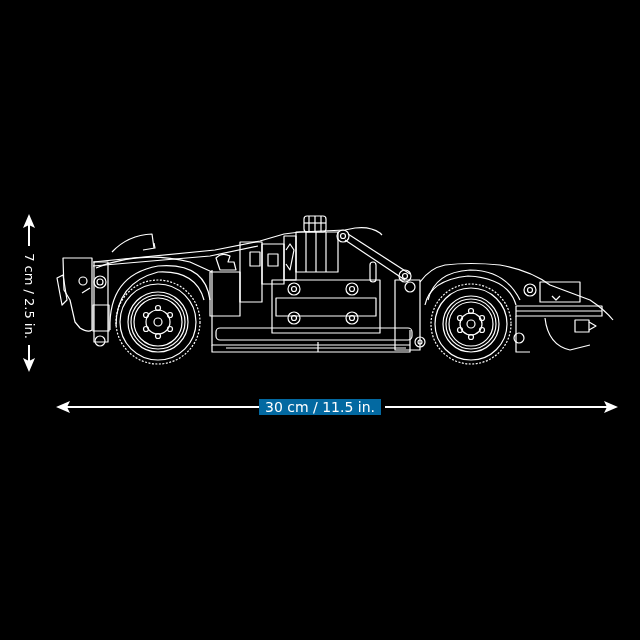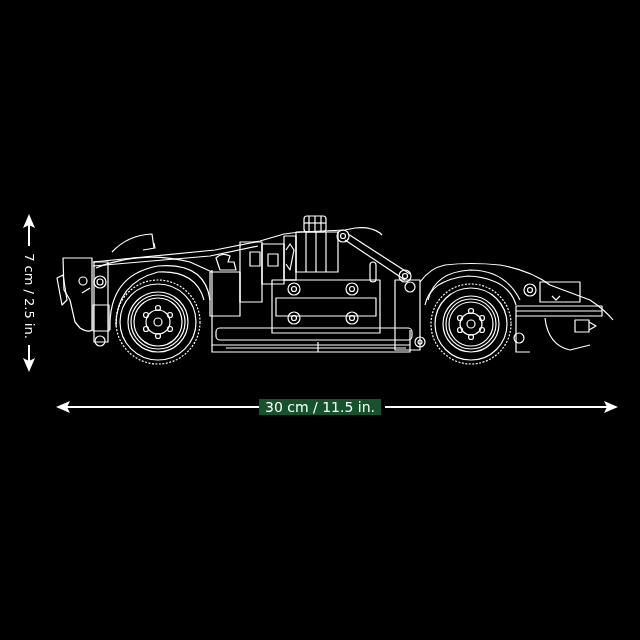--- a/index.html
+++ b/index.html
@@ -24,21 +24,21 @@
       position: absolute;
       left: 0;
       top: 397px;
       width: 640px;
       text-align: center;
       font-size: 14px;
       line-height: 20px;
       pointer-events: none;
     }
     .dim-h-label span {
-      background: #14532d;
+      background: #0369a1;
       padding: 0 6px;
     }
     .dim-v-label {
       position: absolute;
       left: 29px;
       top: 296px;
       transform: translate(-50%, -50%) rotate(90deg);
       white-space: nowrap;
       font-size: 13px;
       line-height: 16px;

